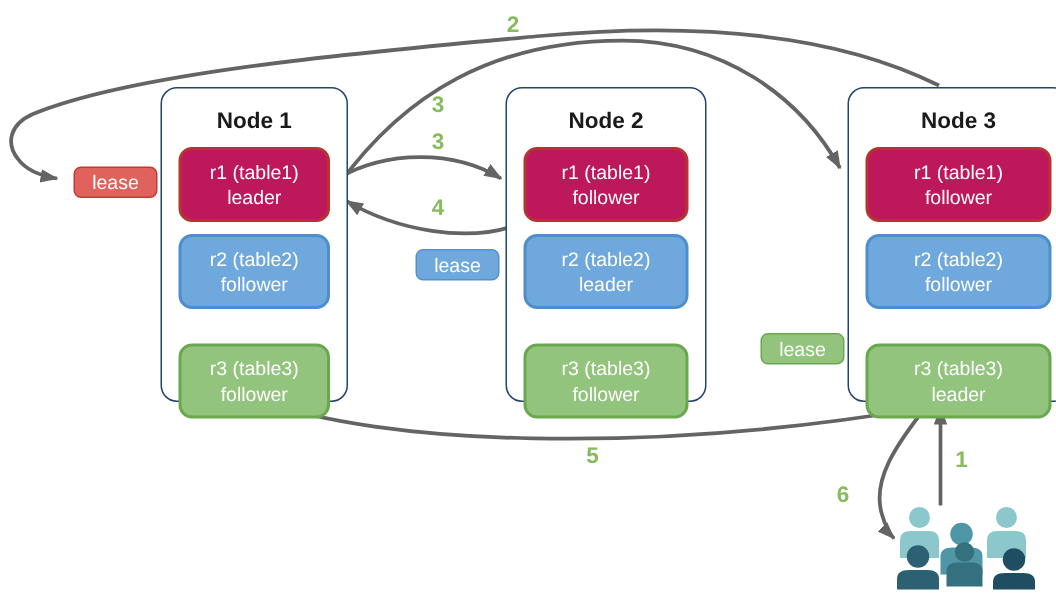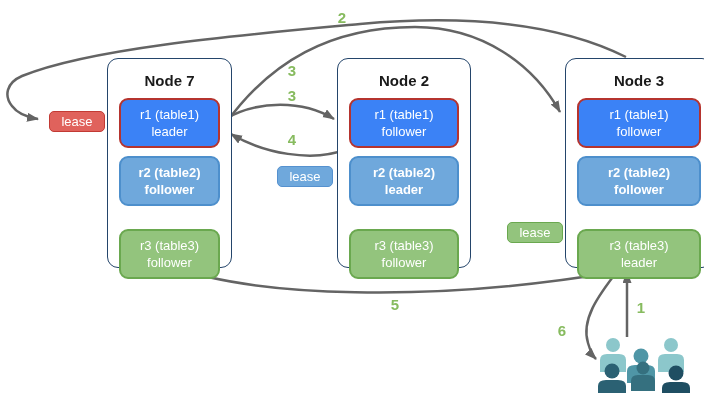--- a/index.html
+++ b/index.html
@@ -6,24 +6,24 @@
   body{font-family:"Liberation Sans", sans-serif;}
   #canvas{position:relative;width:704px;height:405px;background:#ffffff;overflow:hidden;}
   svg.layer{position:absolute;left:0;top:0;width:704px;height:405px;}
 
   .node{position:absolute;top:58px;height:210px;background:#ffffff;
         border:1.5px solid #24456b;border-radius:11px;box-sizing:border-box;}
   .node-title{text-align:center;margin-top:13px;font-size:15px;font-weight:bold;color:#1a1a1a;}
   .replica{position:absolute;left:11px;right:11px;height:50px;border-radius:9px;
            display:flex;flex-direction:column;align-items:center;justify-content:center;
            color:#ffffff;font-size:13px;line-height:1.32;box-sizing:border-box;border:2px solid;}
-  .replica.red{background:#3b82f6;border-color:#b5342f;}
+  .replica.red{background:#be185d;border-color:#b5342f;}
   .replica.blue{background:#6fa8dc;border-color:#4d8fcc;}
   .replica.green{background:#93c47d;border-color:#6aa84f;margin-top:15px;}
-  .rep1{top:39px;} .rep2{top:97px;font-weight:bold;} .rep3{top:155px;}
+  .rep1{top:39px;} .rep2{top:97px;} .rep3{top:155px;}
 
   .lease{position:absolute;width:56px;height:21px;border-radius:5px;color:#ffffff;
          font-size:13px;display:flex;align-items:center;justify-content:center;
          box-sizing:border-box;border:1.5px solid;}
   .lease.red{left:49px;top:111px;background:#e0625c;border-color:#c23a34;}
   .lease.blue{left:277px;top:166px;background:#6fa8dc;border-color:#5591cf;}
   .lease.green{left:507px;top:222px;background:#93c47d;border-color:#6aa84f;}
 
   .step{position:absolute;color:#87bb5f;font-weight:bold;font-size:15px;
         transform:translate(-50%,-50%);}
@@ -44,21 +44,21 @@
       <path d="M 226 123 C 270 62, 330 27, 415 27 C 482 27, 533 64, 560 112" marker-end="url(#ah)"></path>
       <path d="M 225 119 C 258 100, 303 100, 334 119" marker-end="url(#ah)"></path>
       <path d="M 347 149 C 312 163, 263 153, 231 134" marker-end="url(#ah)"></path>
       <path d="M 171 266 C 255 297, 430 303, 615 272" marker-end="url(#ah)"></path>
       <path d="M 627 337 L 627 272" marker-end="url(#ah)"></path>
       <path d="M 619 269 C 597 297, 581 320, 588 343 C 590 350, 593 356, 596 359" marker-end="url(#ah)"></path>
     </g>
   </svg>
 
   <div class="node" style="left:107px;width:125px;">
-    <div class="node-title">Node 7</div>
+    <div class="node-title">Node 1</div>
     <div class="replica red rep1">
       <span>r1 (table1)</span>
       <span>leader</span>
     </div>
     <div class="replica blue rep2">
       <span>r2 (table2)</span>
       <span>follower</span>
     </div>
     <div class="replica green rep3">
       <span>r3 (table3)</span>

